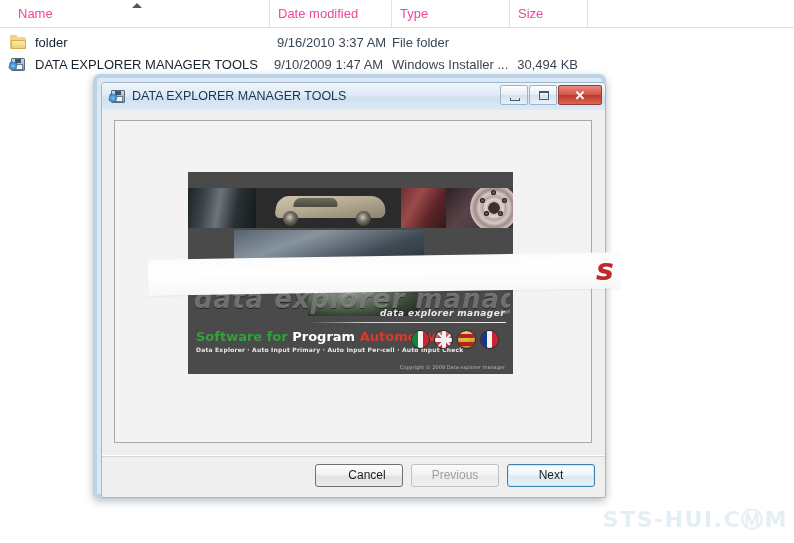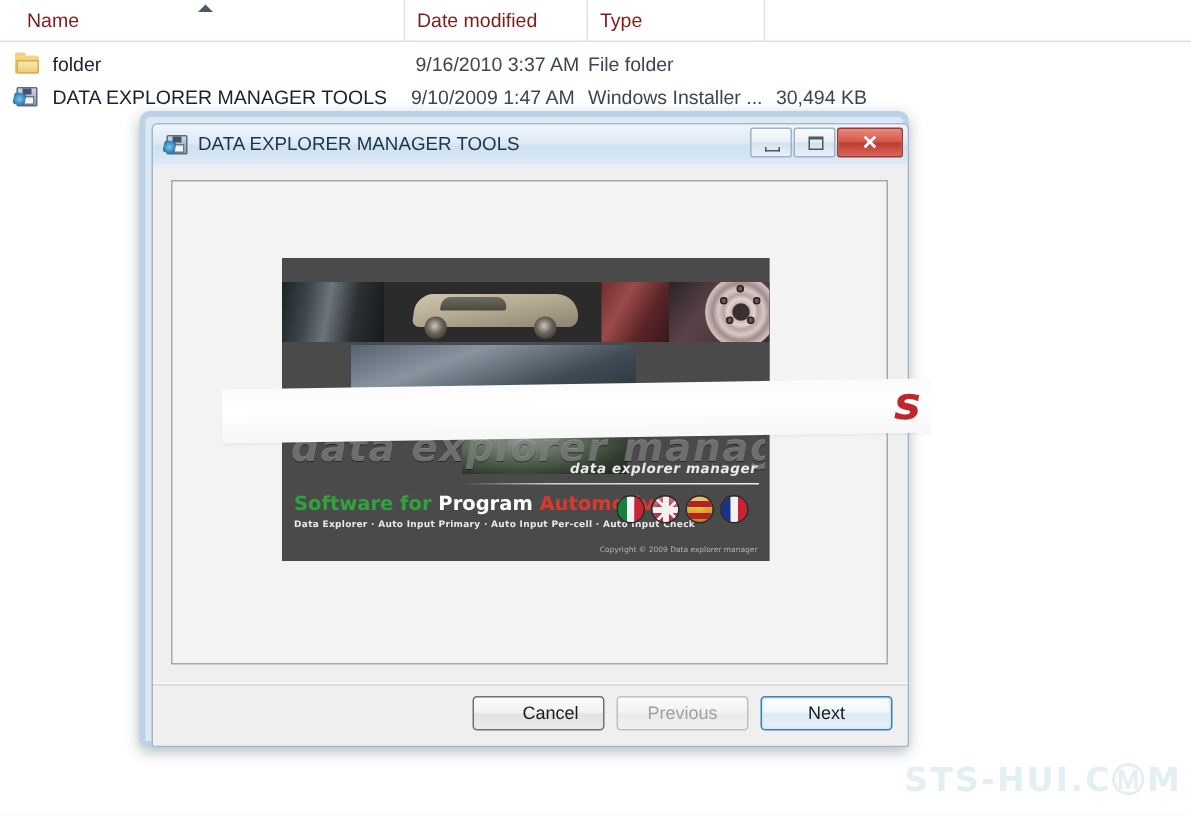--- a/index.html
+++ b/index.html
@@ -32,21 +32,21 @@
     height: 27px;
     background: #ffffff;
     border-bottom: 1px solid #d9e0e8;
   }
   .col-head {
     position: absolute;
     top: 0;
     height: 27px;
     line-height: 27px;
     font-size: 13px;
-    color: #7f1d1d;
+    color: #ec4899;
     font-family: "Liberation Sans", sans-serif;
     padding-left: 8px;
     box-sizing: border-box;
     white-space: nowrap;
     overflow: hidden;
   }
   .col-head.sep { border-right: 1px solid #dde3ea; }
   .sort-arrow {
     position: absolute;
     top: 3px;
@@ -512,20 +512,21 @@
 <body>
 
 <div id="explorer">
 
   <div class="col-headers">
     <div class="sort-arrow" style="left:132px;"></div>
 
     <div class="col-head sep" style="left:10px;width:260px;">Name</div>
     <div class="col-head sep" style="left:392px;width:118px;">Type</div>
     <div class="col-head sep" style="left:270px;width:122px;">Date modified</div>
+    <div class="col-head sep" style="left:510px;width:78px;">Size</div>
   </div>
 
   <div class="file-row" id="row-folder" style="top:32px;">
     <div class="ficon">
       <div class="folder-tab"></div>
       <div class="folder-back"></div>
       <div class="folder-front"></div>
     </div>
     <div class="cell" style="left:35px;width:235px;">folder</div>
     <div class="cell muted" style="left:277px;width:118px;">9/16/2010 3:37 AM</div>

